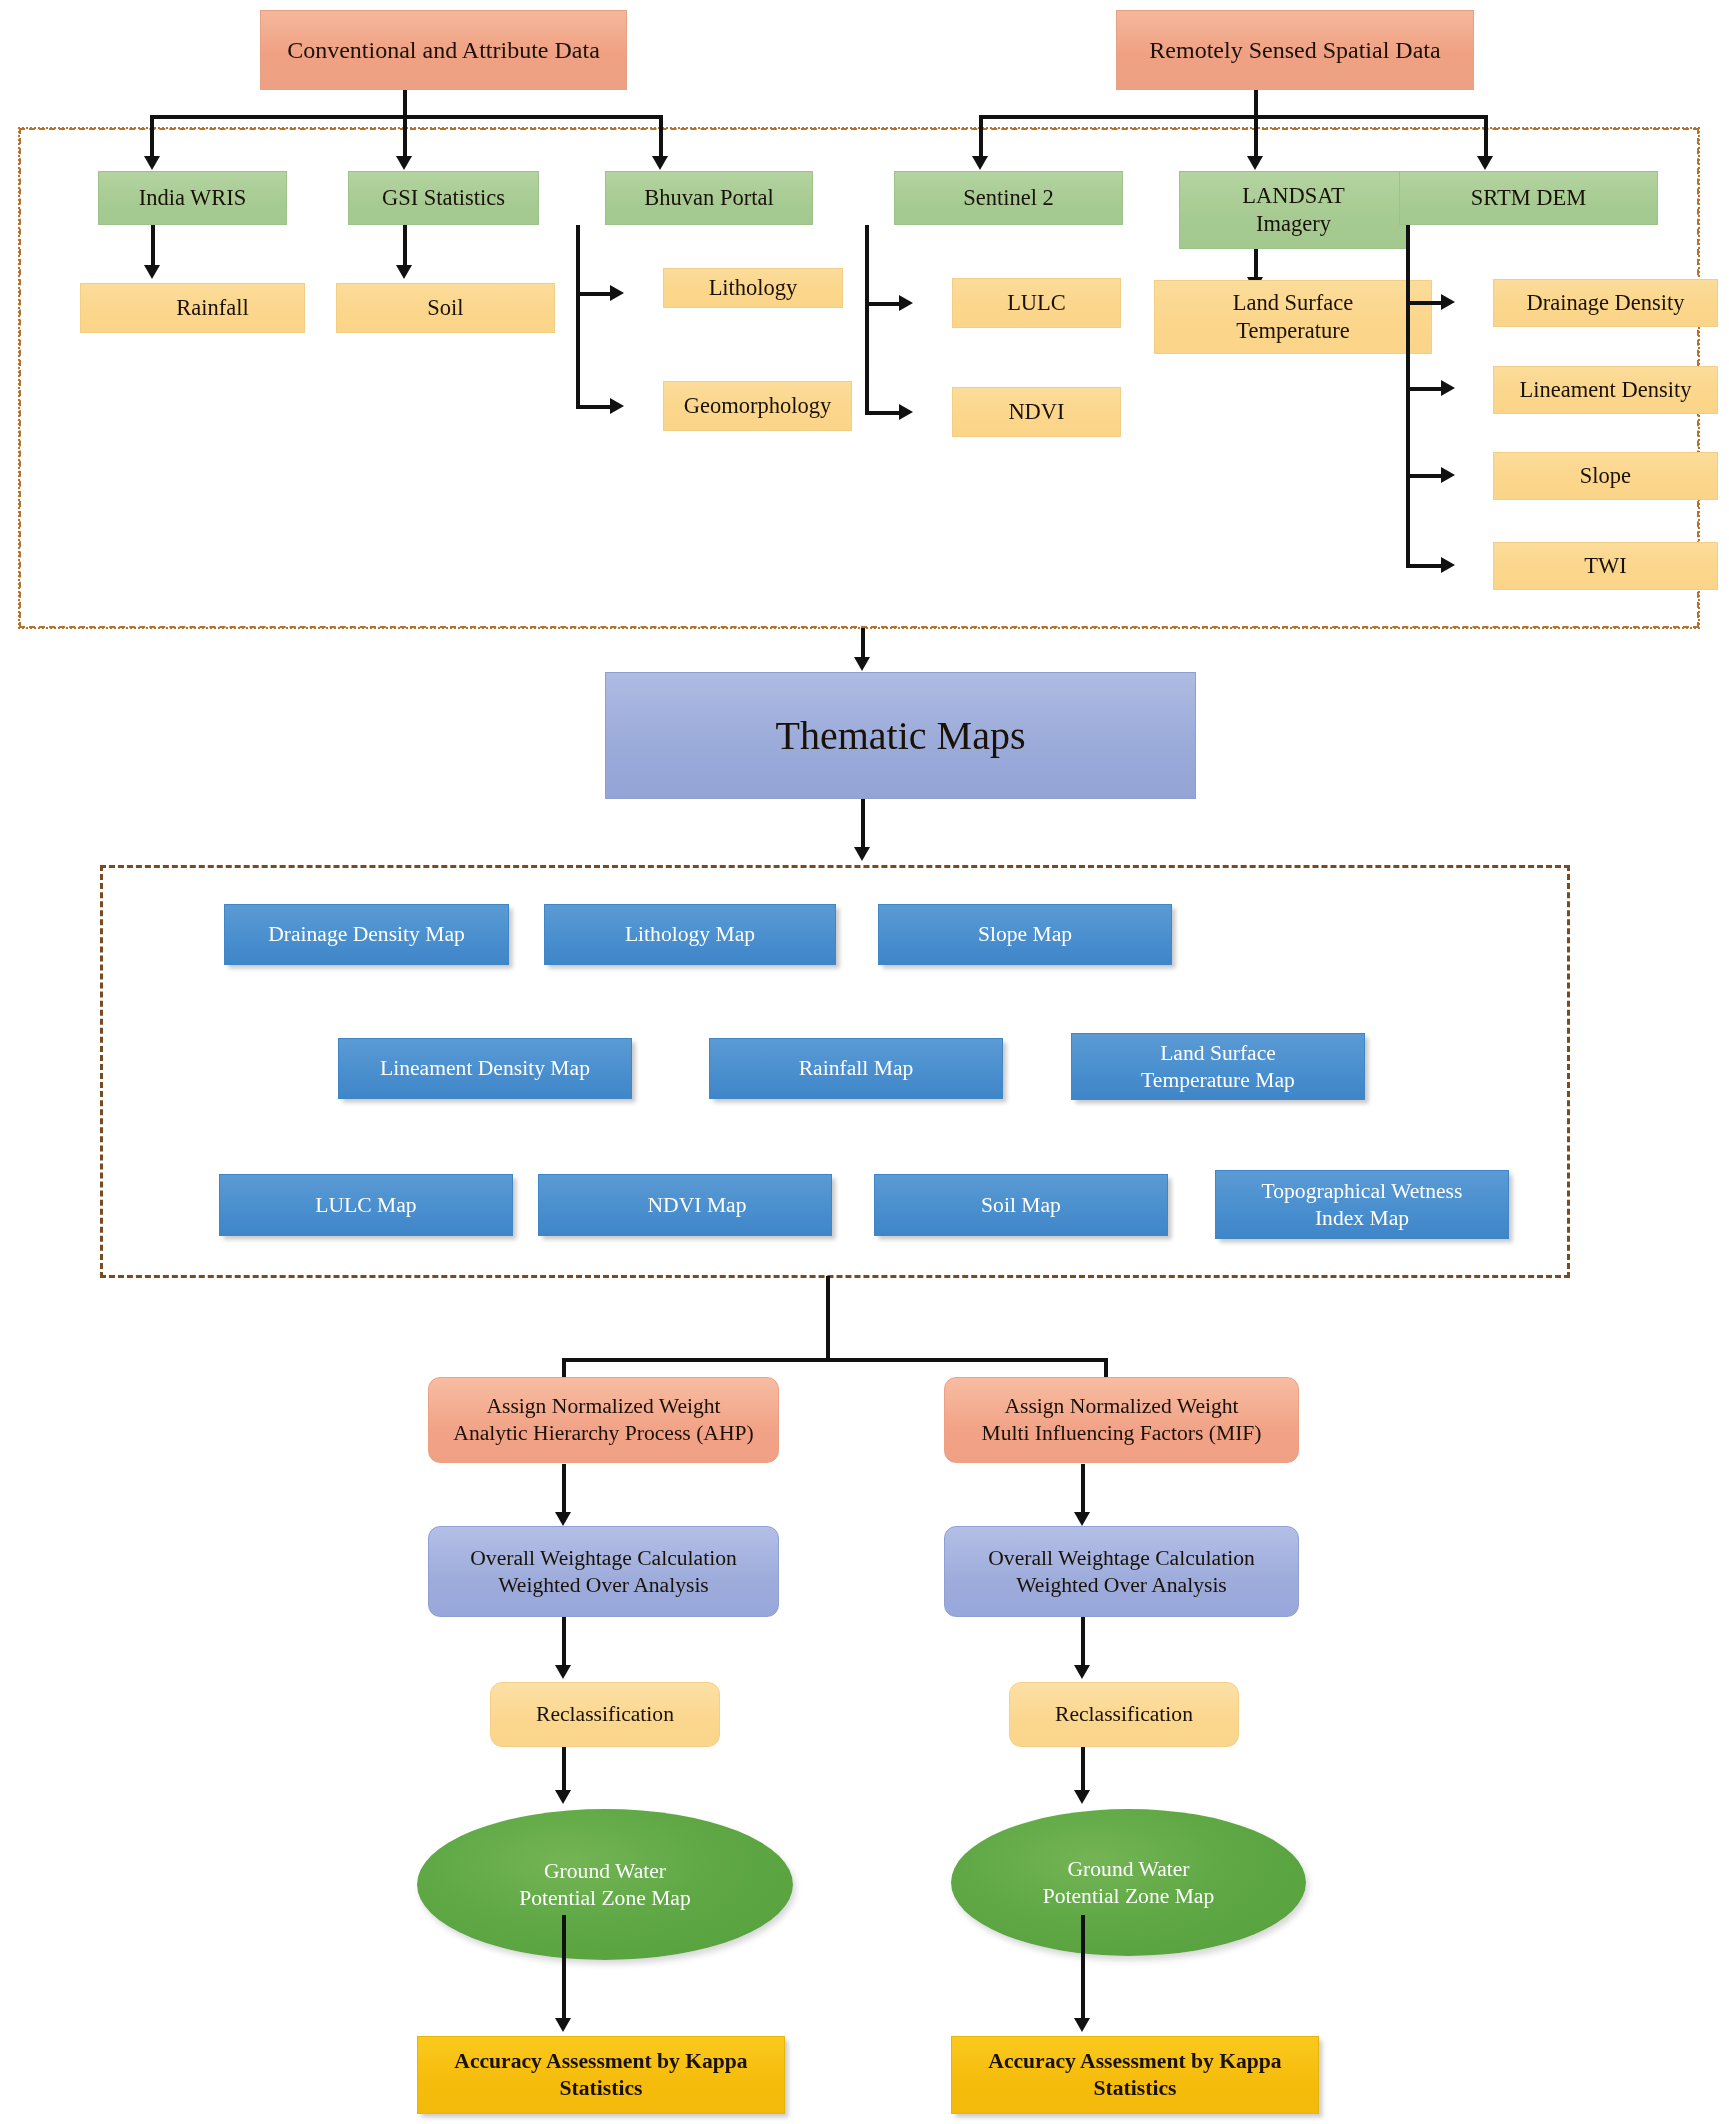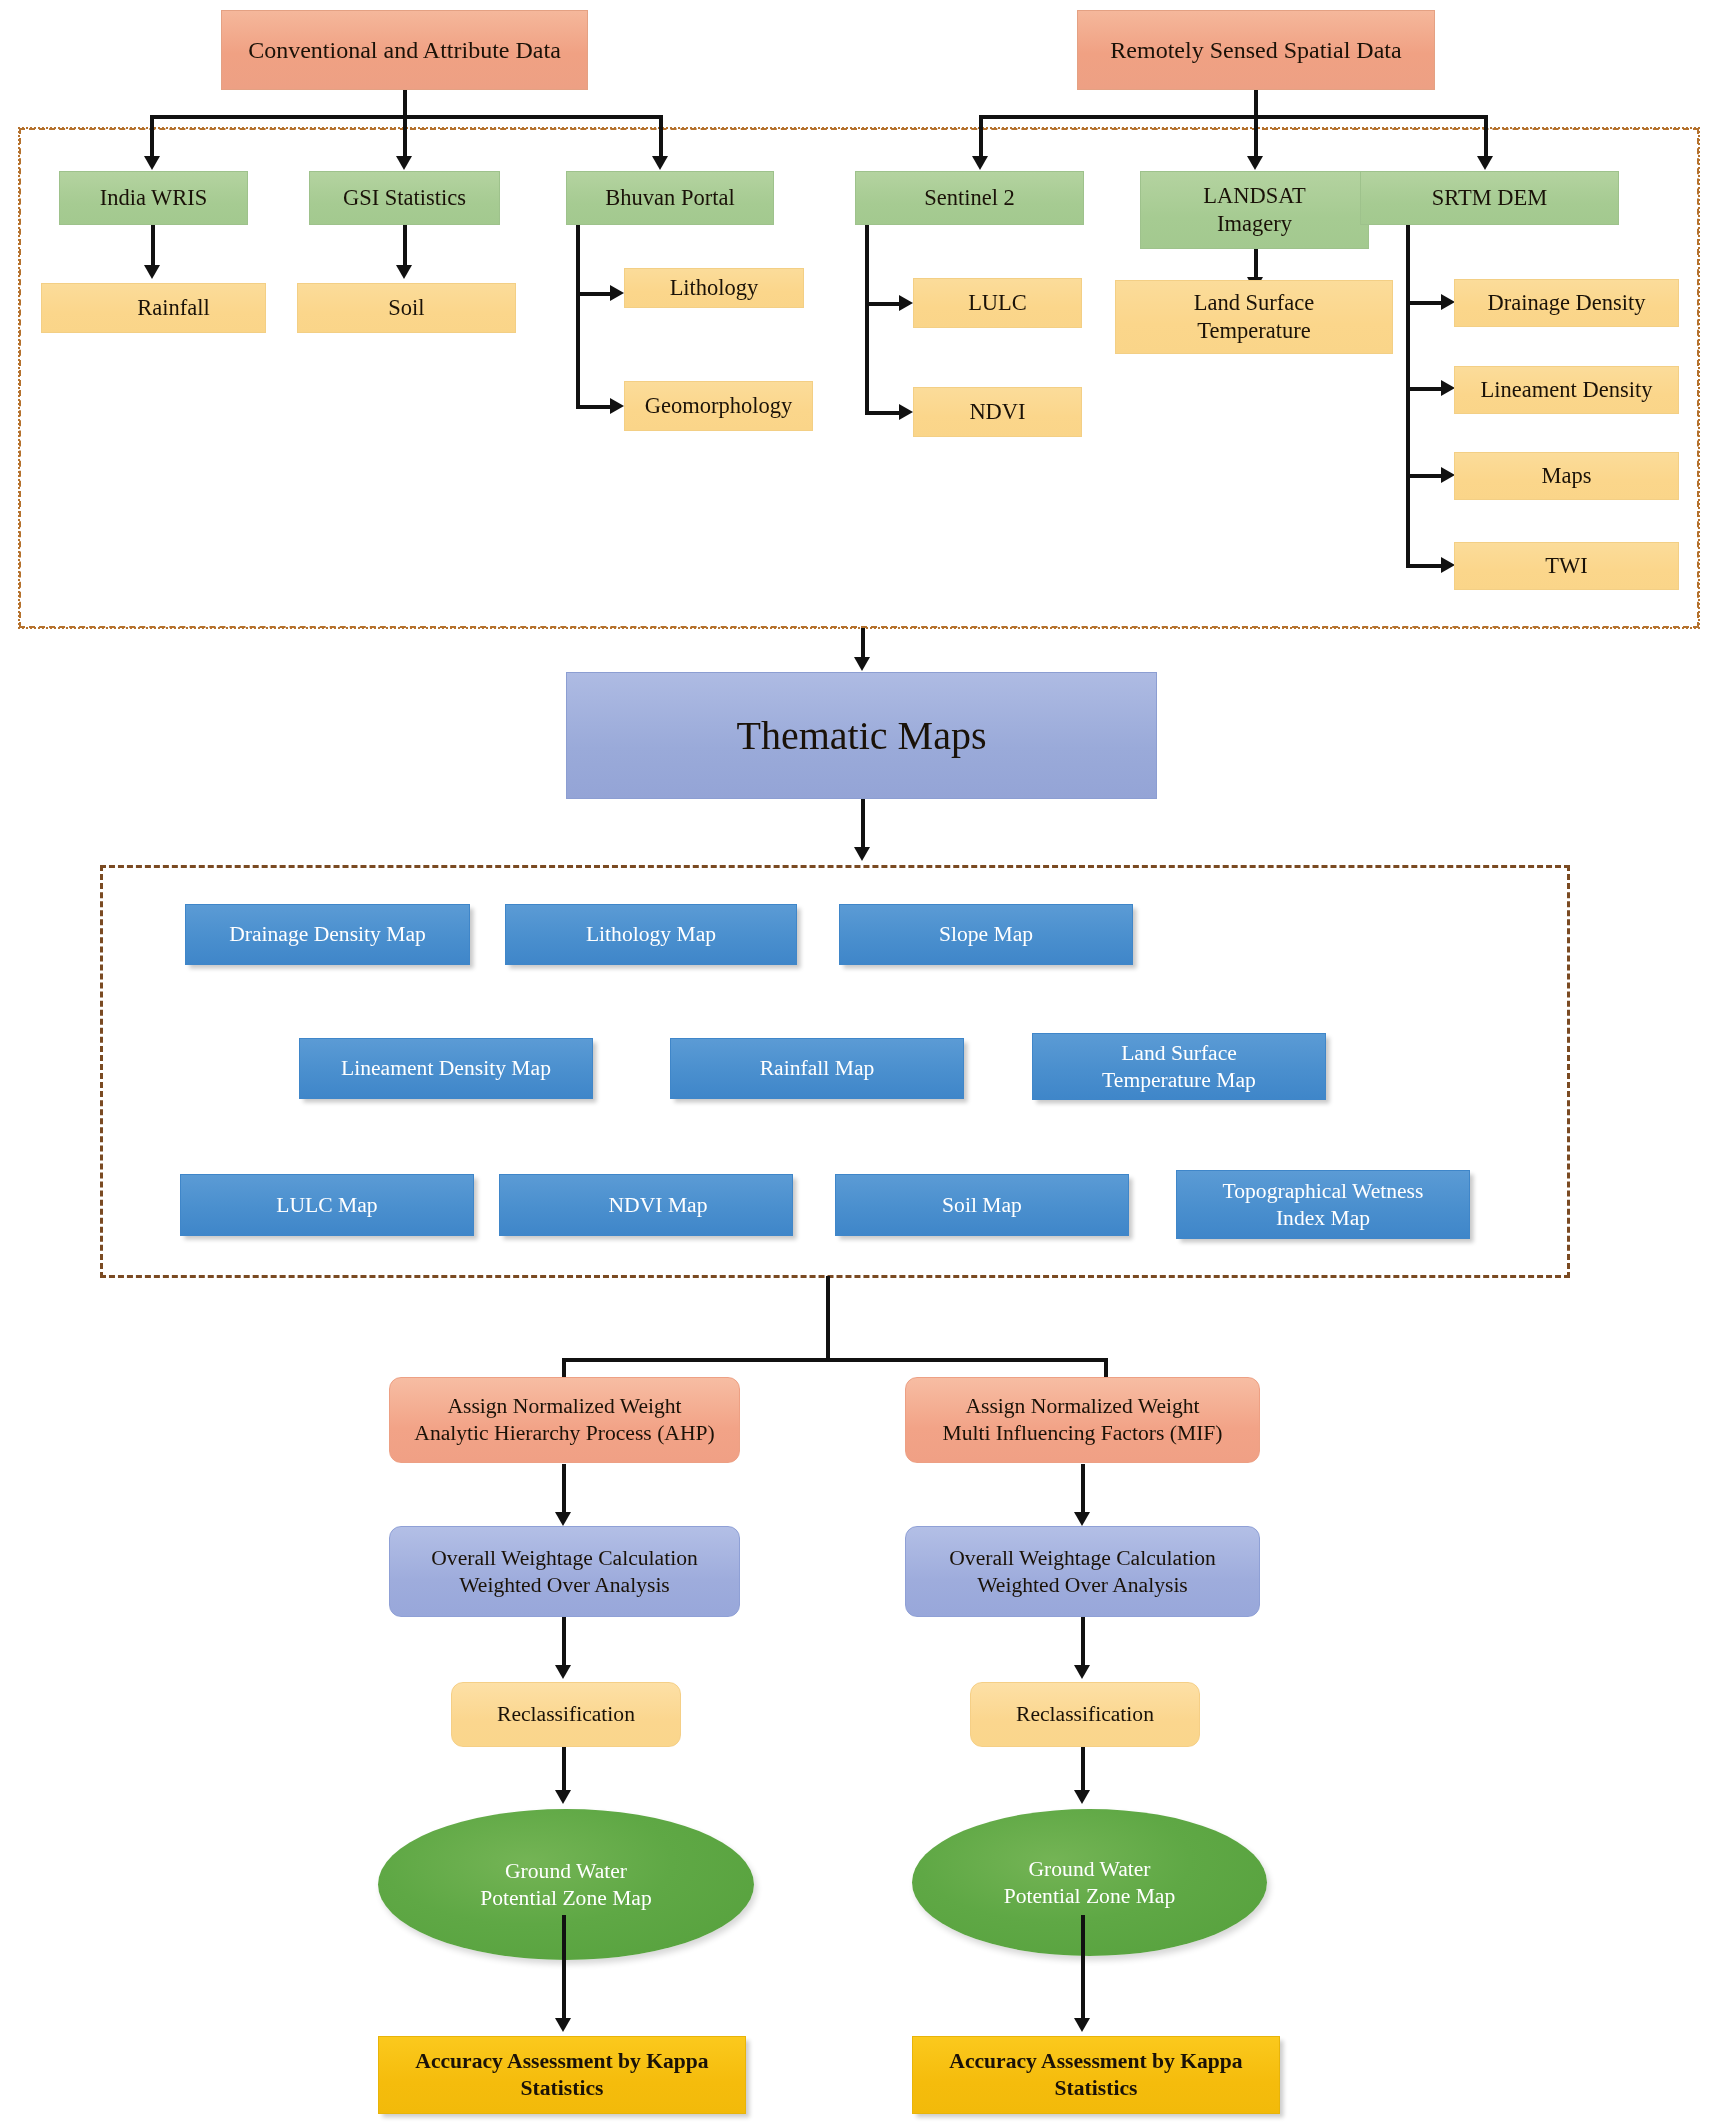--- a/index.html
+++ b/index.html
@@ -1,20 +1,20 @@
 <!DOCTYPE html>
 <html style="font-size:14px"><head>
 <meta charset="utf-8">
 <style>
   html,body{margin:0;padding:0;background:#ffffff;}
   body{font-family:"Liberation Serif", serif;}
   #stage{position:relative;width:1729px;height:2125px;background:#fff;overflow:hidden;}
 
   .node{position:absolute;box-sizing:border-box;display:flex;align-items:center;
-        justify-content:center;text-align:center;line-height:1.25;color:#1a1208;}
+        justify-content:center;text-align:center;line-height:1.25;color:#1a1208;margin-left:39px;}
 
   
   .salmon{background:linear-gradient(180deg,#f5b79b 0%,#f0a183 55%,#eda084 100%);
           border:0.9px solid #e4a183;}
   .green{background:linear-gradient(180deg,#b4d3a0 0%,#a6cb92 60%,#a3c98f 100%);
          border:0.9px solid #9ec28c;}
   .yellow{background:linear-gradient(180deg,#fbdc9a 0%,#fbd68b 60%,#fad589 100%);
           border:0.9px solid #f3cf85;}
   .blue-title{background:linear-gradient(180deg,#aebbe3 0%,#9aaad9 60%,#94a4d6 100%);
               border:0.9px solid #8c9ed2;}
@@ -131,21 +131,21 @@
   <div class="ln hl" style="left:1406px;top:301px;width:40px;height:3.5px;"></div>
   <div class="arrow-r" style="left:1441px;top:294px;"></div>
   <div class="node yellow fs26" style="left:1454px;top:279px;width:225px;height:48px;">Drainage Density</div>
 
   <div class="ln hl" style="left:1406px;top:387px;width:40px;height:3.5px;"></div>
   <div class="arrow-r" style="left:1441px;top:380px;"></div>
   <div class="node yellow fs26" style="left:1454px;top:366px;width:225px;height:48px;">Lineament Density</div>
 
   <div class="ln hl" style="left:1406px;top:474px;width:40px;height:3.5px;"></div>
   <div class="arrow-r" style="left:1441px;top:467px;"></div>
-  <div class="node yellow fs26" style="left:1454px;top:452px;width:225px;height:48px;">Maps</div>
+  <div class="node yellow fs26" style="left:1454px;top:452px;width:225px;height:48px;">Slope</div>
 
   <div class="ln hl" style="left:1406px;top:564px;width:40px;height:3.5px;"></div>
   <div class="arrow-r" style="left:1441px;top:557px;"></div>
   <div class="node yellow fs26" style="left:1454px;top:542px;width:225px;height:48px;">TWI</div>
 
   <div class="ln vl" style="left:861px;top:628px;width:3.5px;height:35px;"></div>
   <div class="arrow-d" style="left:854px;top:657px;"></div>
 
   <div class="node blue-title fs46" style="left:566px;top:672px;width:591px;height:127px;">Thematic Maps</div>
 

